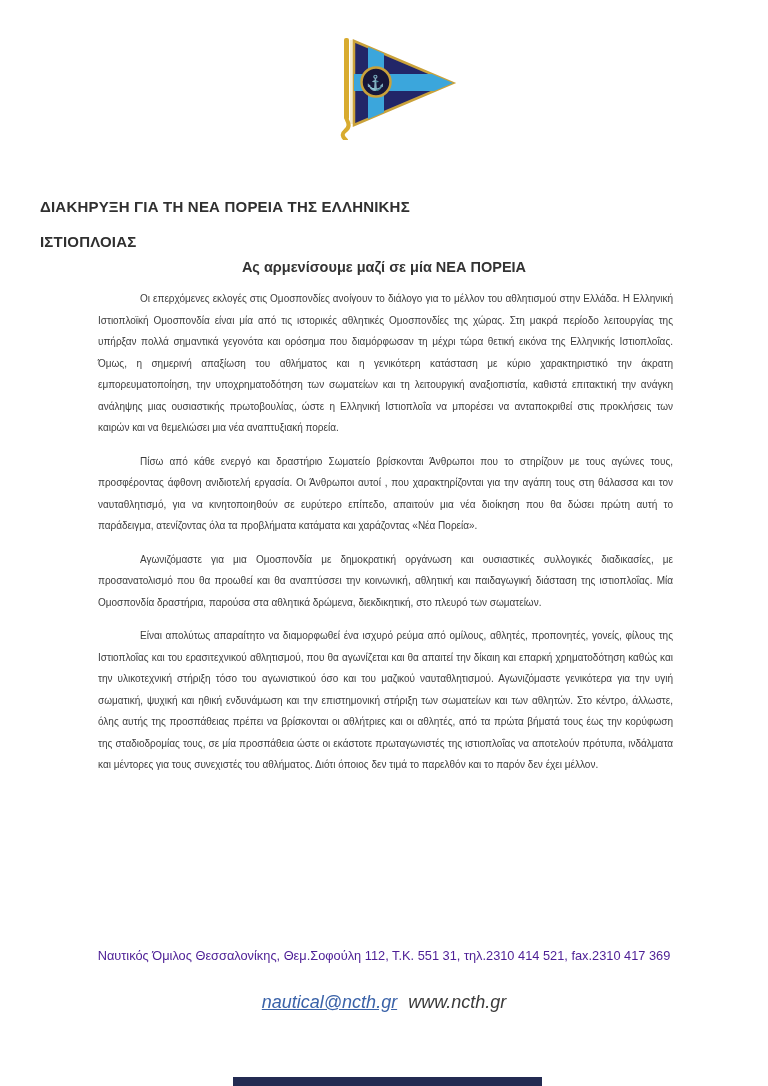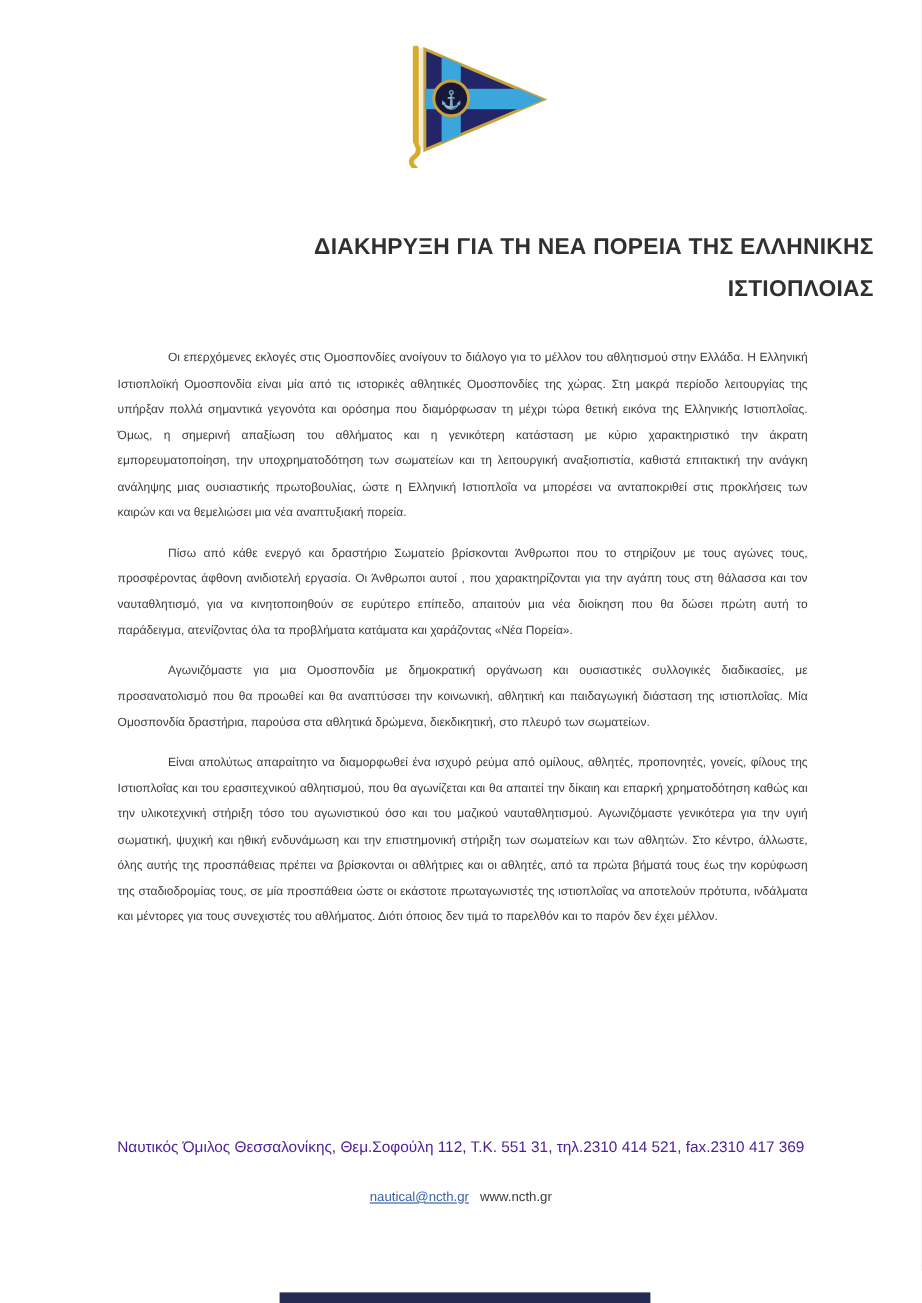--- a/index.html
+++ b/index.html
@@ -10,42 +10,42 @@
     background:#ffffff;
     font-family:"Liberation Sans", sans-serif;
     color:#3c3c3c;
     overflow:hidden;
   }
   
   .logo{position:absolute;left:332px;top:38px;width:126px;height:102px;}
   
   .title{
     position:absolute;top:189px;left:40px;right:40px;
-    text-align:right;font-weight:bold;font-size:19px;line-height:35px;
+    text-align:left;font-weight:bold;font-size:15px;line-height:35px;
     color:#303030;letter-spacing:.2px;
   }
   .subtitle{
     position:absolute;top:259px;left:40px;right:40px;
     text-align:center;font-weight:bold;font-size:14.5px;color:#333;
   }
   
   .body{
     position:absolute;top:288px;left:98px;width:575px;
     font-size:10px;line-height:21.5px;text-align:justify;
     color:#3c3c3c;
   }
   .body p{margin:0 0 12px 0;text-indent:42px;}
   
   .address{
     position:absolute;top:948px;left:20px;right:20px;
     text-align:center;font-size:12.8px;color:#4c1d95;
   }
   .linkline{
     position:absolute;top:992px;left:20px;right:20px;
-    text-align:center;font-size:11px;color:#3a3a3a;
+    text-align:center;font-size:18px;color:#3a3a3a;font-style:italic;
   }
   .email{
     color:#3a62a8;text-decoration:underline;cursor:pointer;margin-right:6px;
   }
   .website{color:#3a3a3a;}
   
   .bottom-bar{
     position:absolute;left:233px;top:1077px;width:309px;height:9px;
     background:#232b52;
   }
@@ -78,20 +78,21 @@
       <circle cx="44" cy="44" r="14.5" fill="#17173a" stroke="#caa23a" stroke-width="2.5"></circle>
       <text x="44" y="50" text-anchor="middle" font-size="15" fill="#d8ab2f">⚓</text>
     </svg>
   </div>
 
   <div class="title">
     <div>ΔΙΑΚΗΡΥΞΗ ΓΙΑ ΤΗ ΝΕΑ ΠΟΡΕΙΑ ΤΗΣ ΕΛΛΗΝΙΚΗΣ</div>
     <div>ΙΣΤΙΟΠΛΟΙΑΣ</div>
   </div>
 
+  <div class="subtitle">Ας αρμενίσουμε μαζί σε μία ΝΕΑ ΠΟΡΕΙΑ</div>
 
   <div class="body">
     <p>Οι επερχόμενες εκλογές στις Ομοσπονδίες ανοίγουν το διάλογο για το μέλλον του αθλητισμού στην Ελλάδα. Η Ελληνική Ιστιοπλοϊκή Ομοσπονδία είναι μία από τις ιστορικές αθλητικές Ομοσπονδίες της χώρας. Στη μακρά περίοδο λειτουργίας της υπήρξαν πολλά σημαντικά γεγονότα και ορόσημα που διαμόρφωσαν τη μέχρι τώρα θετική εικόνα της Ελληνικής Ιστιοπλοΐας.  Όμως, η σημερινή απαξίωση του αθλήματος και η γενικότερη κατάσταση με κύριο χαρακτηριστικό την άκρατη εμπορευματοποίηση, την υποχρηματοδότηση των σωματείων και τη λειτουργική αναξιοπιστία, καθιστά επιτακτική την ανάγκη ανάληψης μιας ουσιαστικής πρωτοβουλίας, ώστε η Ελληνική Ιστιοπλοΐα να μπορέσει να ανταποκριθεί στις προκλήσεις των καιρών και να θεμελιώσει μια νέα αναπτυξιακή πορεία.</p>
     <p>Πίσω από κάθε ενεργό και δραστήριο Σωματείο βρίσκονται Άνθρωποι που το στηρίζουν με τους αγώνες τους, προσφέροντας άφθονη ανιδιοτελή εργασία. Οι Άνθρωποι αυτοί , που χαρακτηρίζονται για την αγάπη τους στη θάλασσα και τον ναυταθλητισμό, για να κινητοποιηθούν σε ευρύτερο επίπεδο, απαιτούν μια νέα διοίκηση που θα δώσει πρώτη αυτή το παράδειγμα, ατενίζοντας όλα τα προβλήματα κατάματα και χαράζοντας «Νέα Πορεία».</p>
     <p>Αγωνιζόμαστε για μια Ομοσπονδία με δημοκρατική οργάνωση και ουσιαστικές συλλογικές διαδικασίες, με προσανατολισμό που θα προωθεί και θα αναπτύσσει την κοινωνική, αθλητική και παιδαγωγική διάσταση της ιστιοπλοΐας. Μία Ομοσπονδία δραστήρια, παρούσα στα αθλητικά δρώμενα, διεκδικητική, στο πλευρό των σωματείων.</p>
     <p>Είναι απολύτως απαραίτητο να διαμορφωθεί ένα ισχυρό ρεύμα από ομίλους, αθλητές, προπονητές, γονείς, φίλους της Ιστιοπλοΐας  και του ερασιτεχνικού αθλητισμού, που θα αγωνίζεται και θα απαιτεί την δίκαιη και επαρκή χρηματοδότηση καθώς  και την υλικοτεχνική στήριξη τόσο του αγωνιστικού όσο και του μαζικού ναυταθλητισμού. Αγωνιζόμαστε γενικότερα για την υγιή σωματική, ψυχική και ηθική ενδυνάμωση και την επιστημονική στήριξη των σωματείων και των αθλητών. Στο κέντρο, άλλωστε, όλης αυτής της προσπάθειας πρέπει να βρίσκονται οι αθλήτριες και οι αθλητές, από τα πρώτα βήματά τους έως την κορύφωση της σταδιοδρομίας τους,  σε μία προσπάθεια ώστε οι εκάστοτε πρωταγωνιστές της ιστιοπλοΐας να αποτελούν πρότυπα, ινδάλματα και μέντορες για τους συνεχιστές του αθλήματος.  Διότι όποιος δεν τιμά το παρελθόν και το παρόν δεν έχει μέλλον.</p>
   </div>
 
   <div class="address">Ναυτικός Όμιλος Θεσσαλονίκης, Θεμ.Σοφούλη 112, Τ.Κ. 551 31, τηλ.2310 414 521, fax.2310 417 369</div>
 

